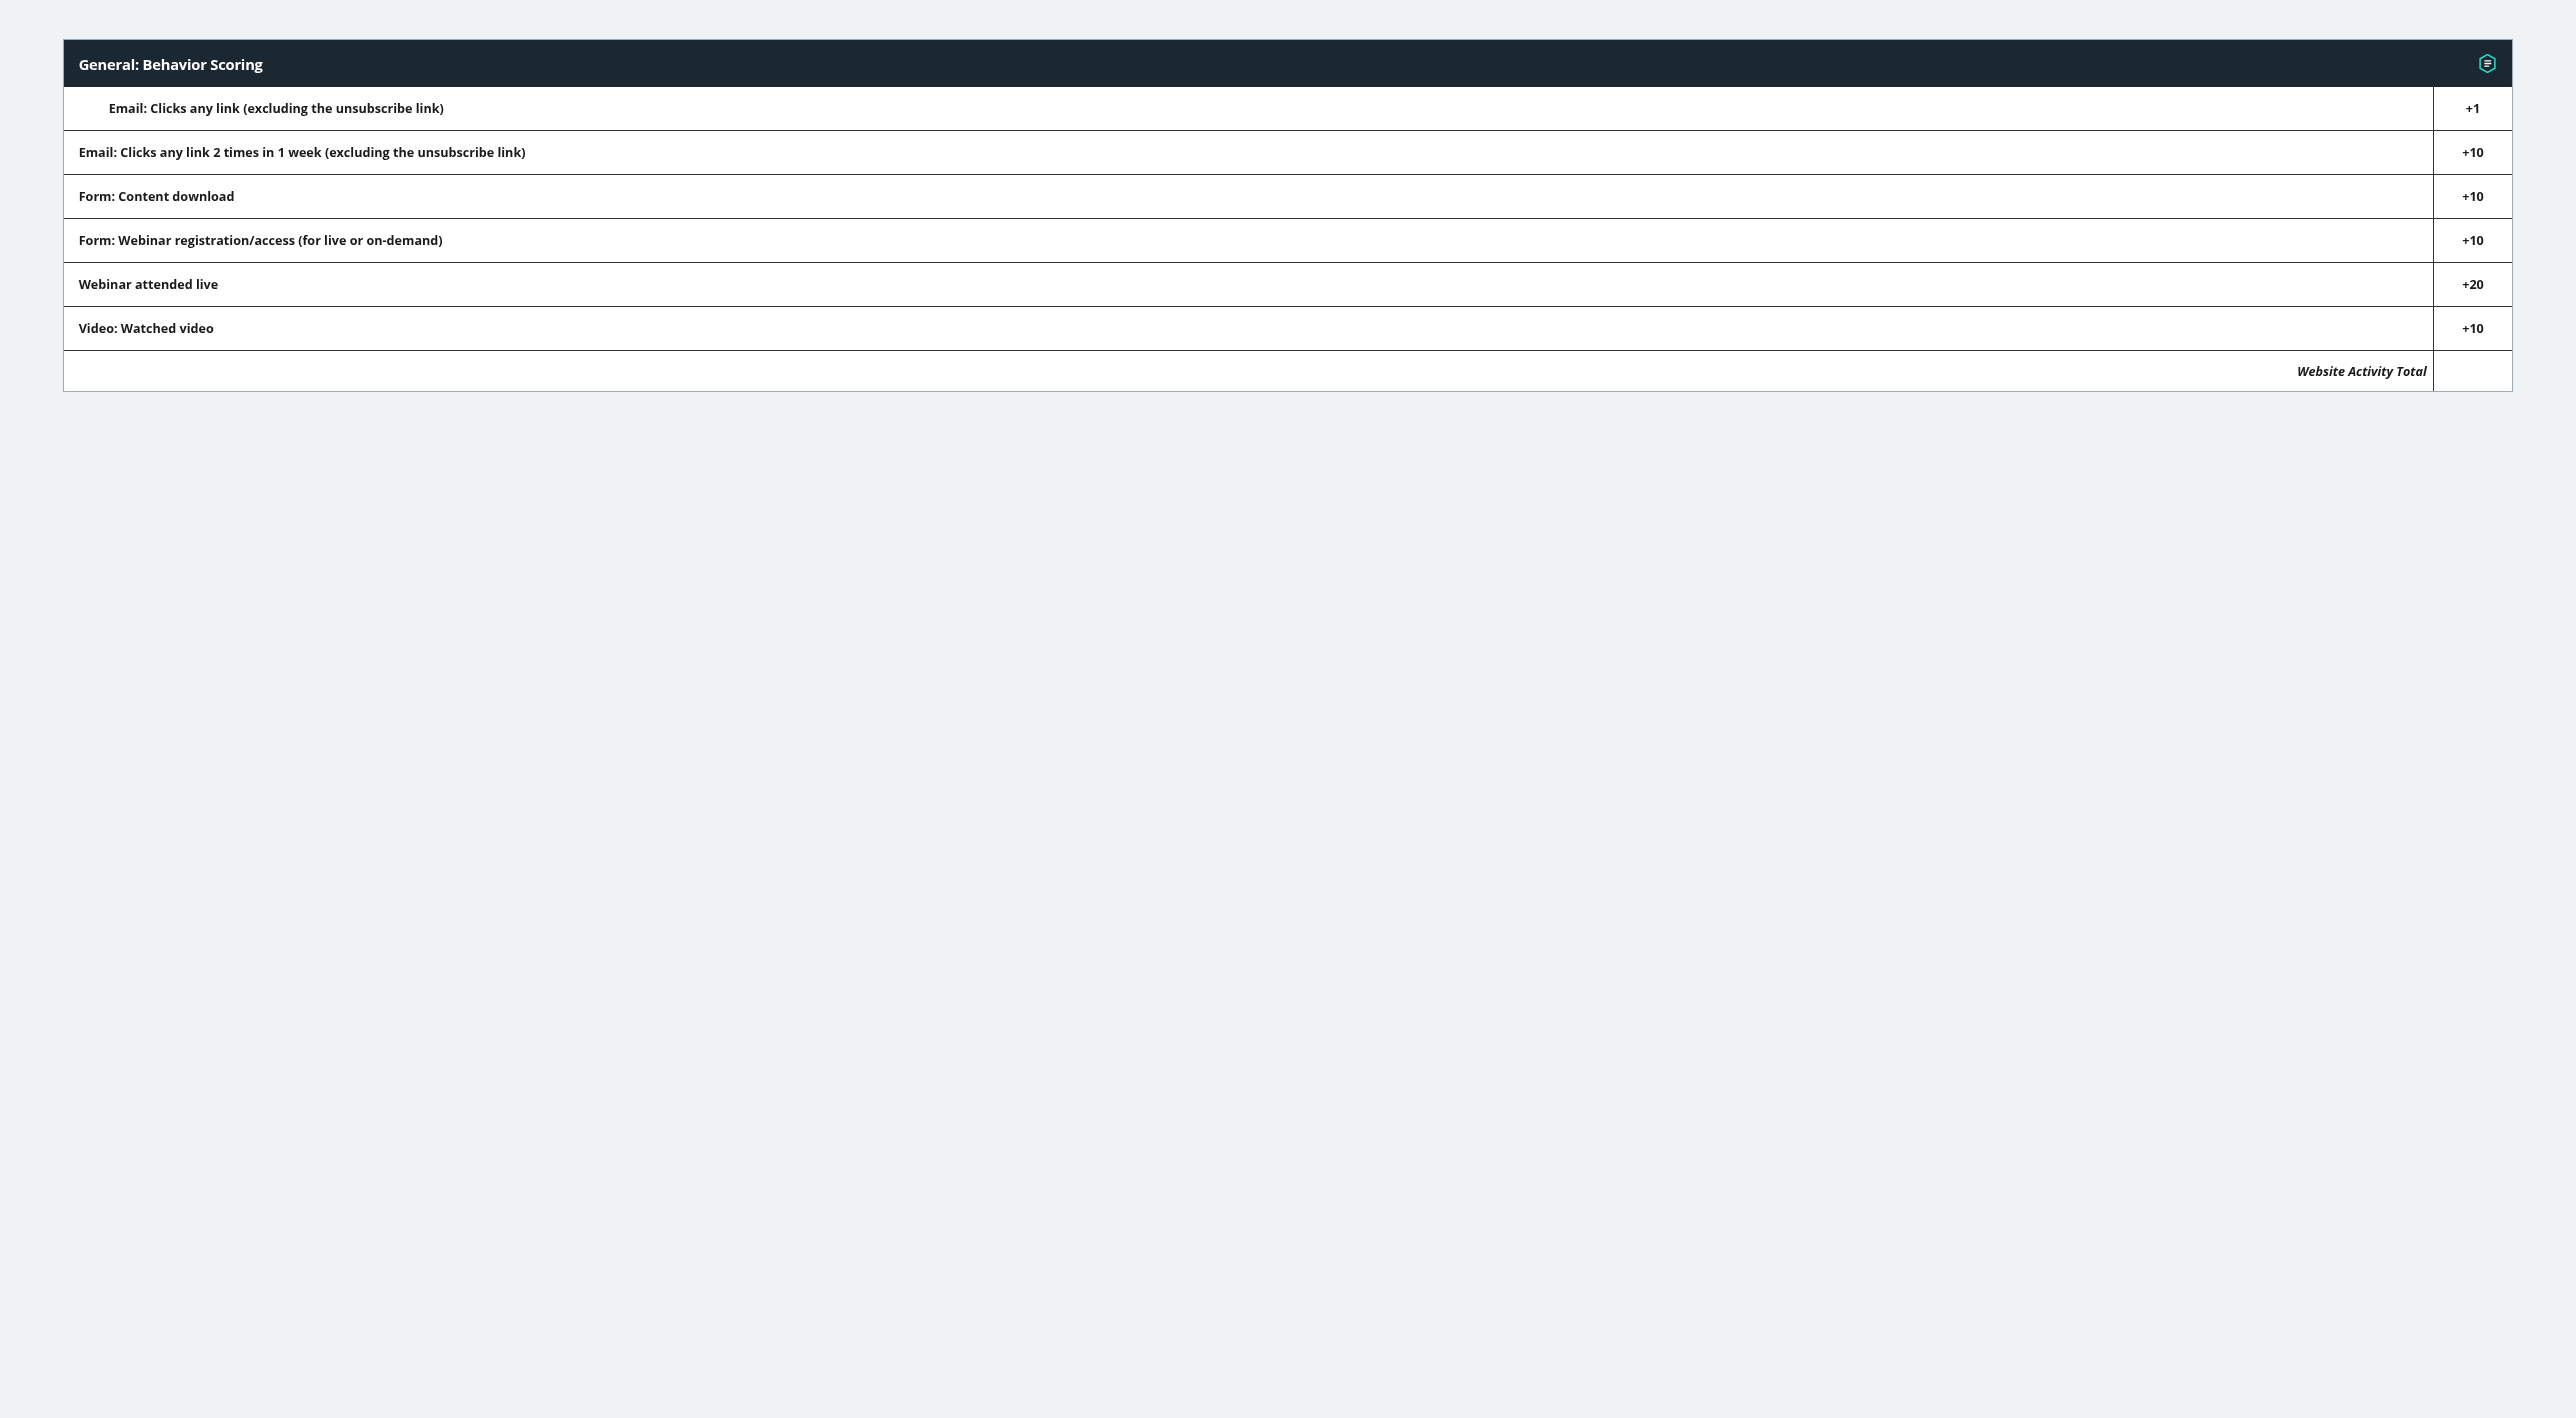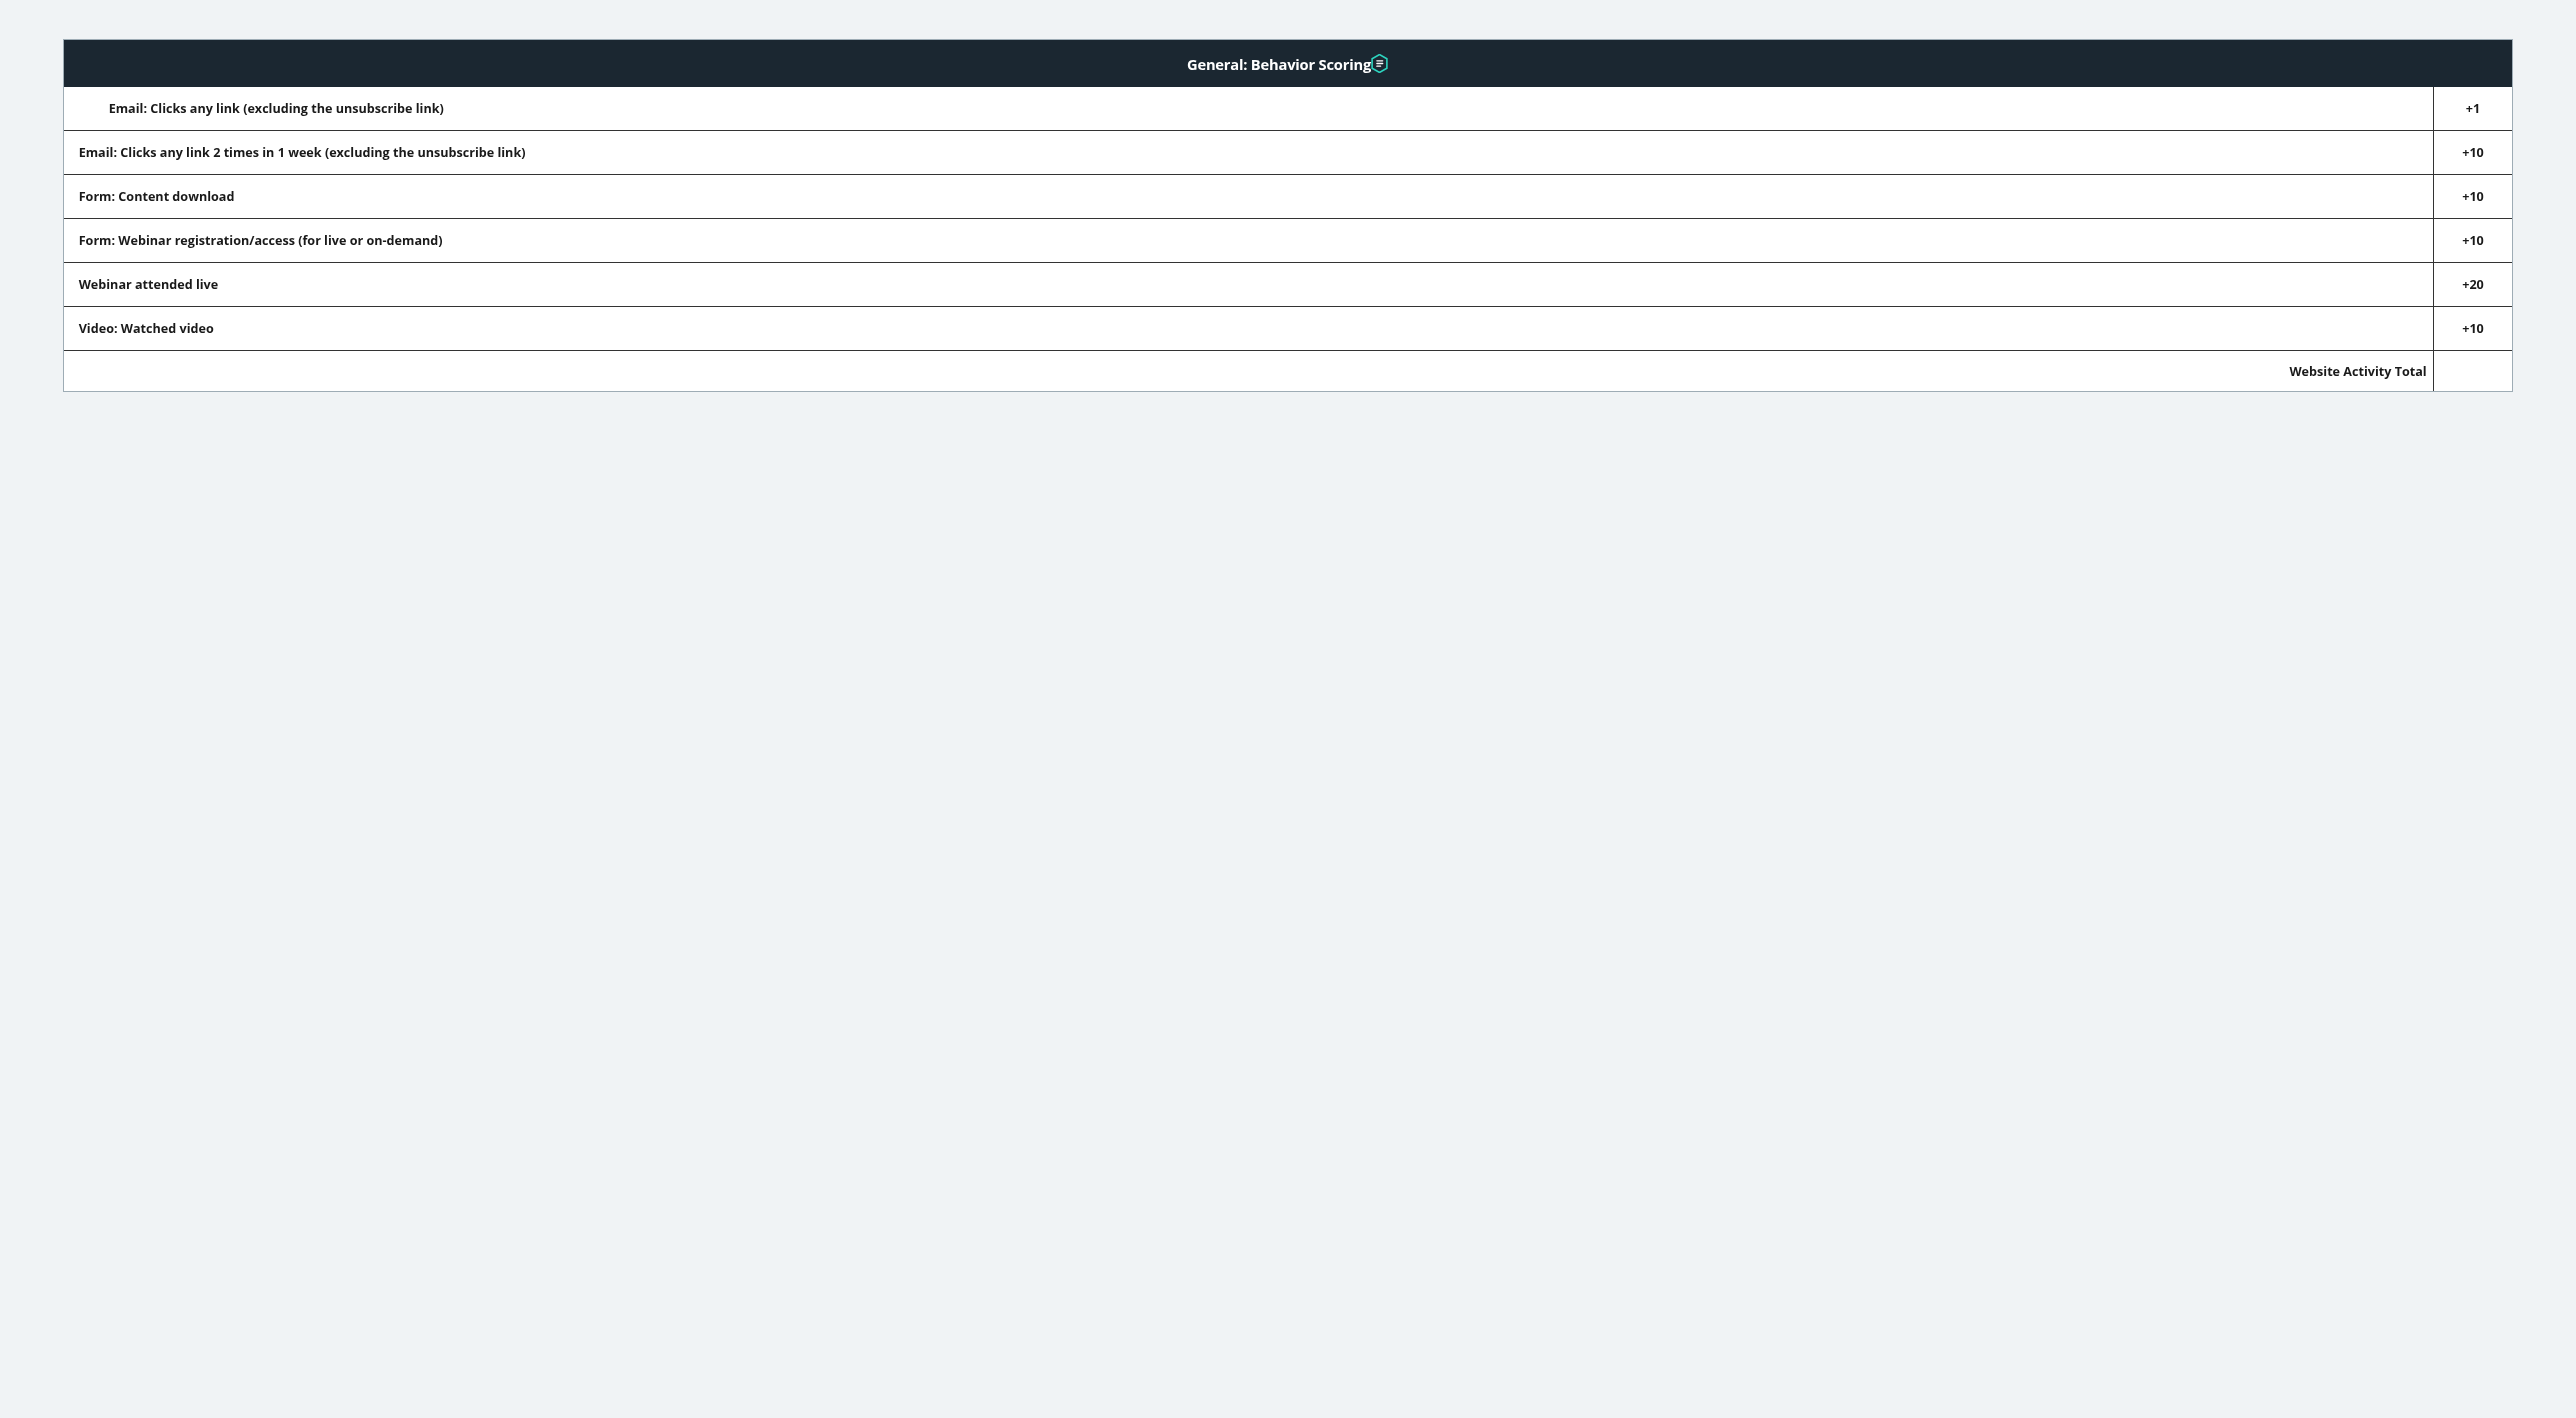--- a/index.html
+++ b/index.html
@@ -14,21 +14,21 @@
     }
     .table-container {
       width: 100%;
       border: 1px solid #9eacb5;
     }
     .table-header {
       background-color: #1b2731;
       color: #ffffff;
       display: flex;
       align-items: center;
-      justify-content: center;
+      justify-content: space-between;
       padding: 13.6px 15.7px 13.6px 14.7px;
     }
     .table-title {
       font-size: 14.7px;
       font-weight: 700;
       letter-spacing: -0.2px;
     }
     .logo-icon {
       width: 17px;
       height: 19px;
@@ -61,20 +61,21 @@
       color: #1a1a1a;
       text-align: center;
       display: flex;
       align-items: center;
       justify-content: center;
     }
     .total-row .behavior-cell {
       text-align: right;
       font-weight: 700;
       padding: 11.5px 6.3px 11.5px 14.7px;
+      font-style: italic;
     }
     .total-row .score-cell {
       padding: 11.5px 10.5px;
     }
   </style>
 </head>
 <body>
 
 <div class="table-container">
   <div class="table-header">

